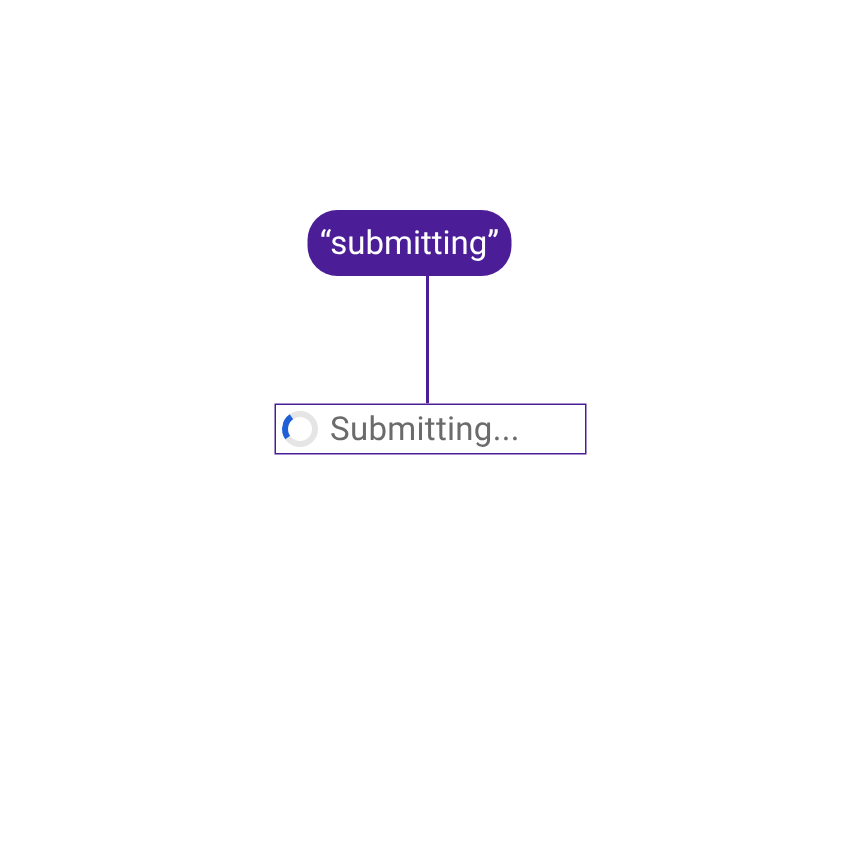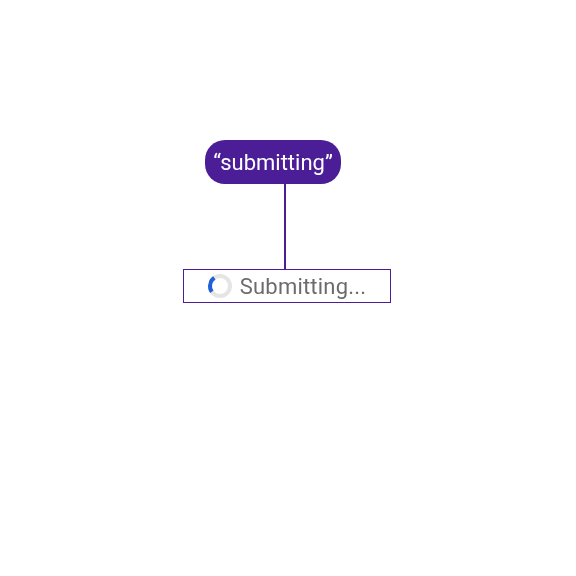--- a/index.html
+++ b/index.html
@@ -46,21 +46,20 @@
     width: 208px;
     height: 34px;
     border: 1px solid #4b1e98;
     box-sizing: border-box;
     display: flex;
     align-items: center;
     padding: 0 4px;
     gap: 8px;
     overflow: hidden;
     background: #ffffff;
-    justify-content: center;
   }
   .spinner {
     position: relative;
     width: 24px;
     height: 24px;
     flex: 0 0 24px;
   }
   .spinner .ring {
     position: absolute;
     inset: 0;

